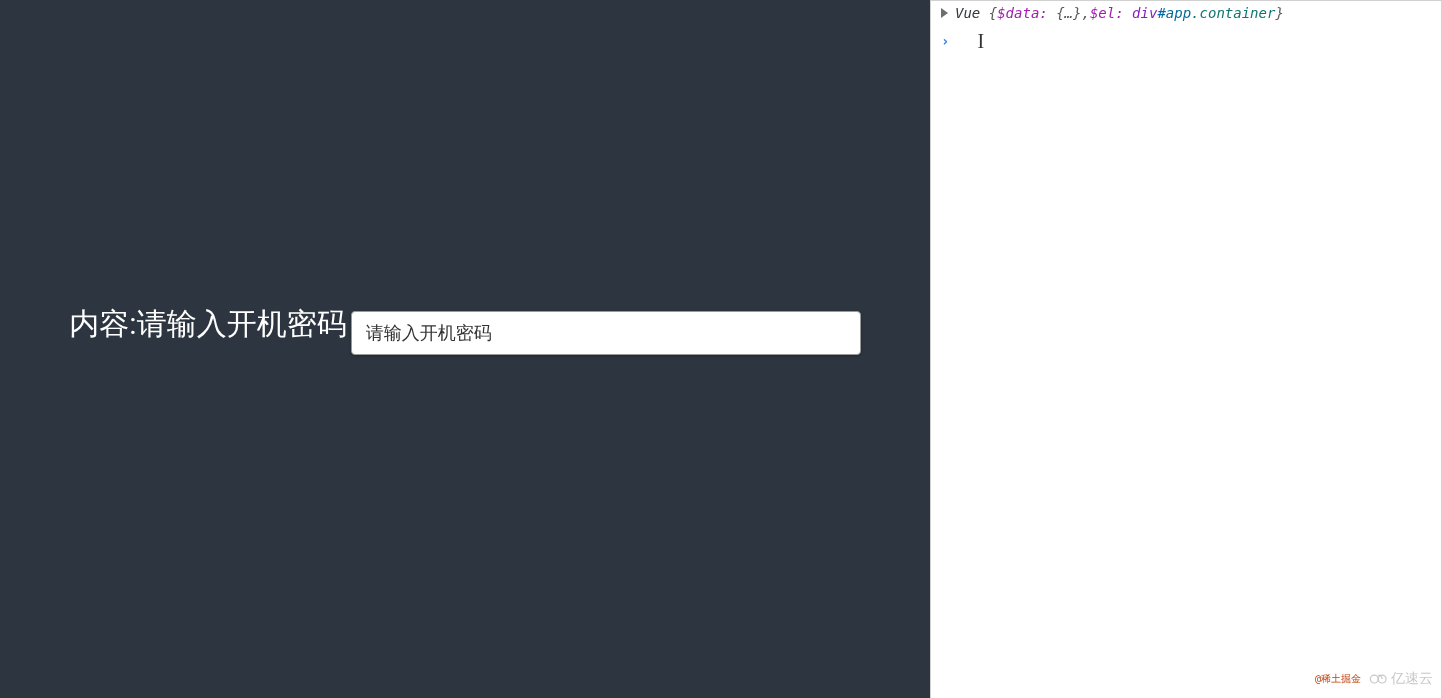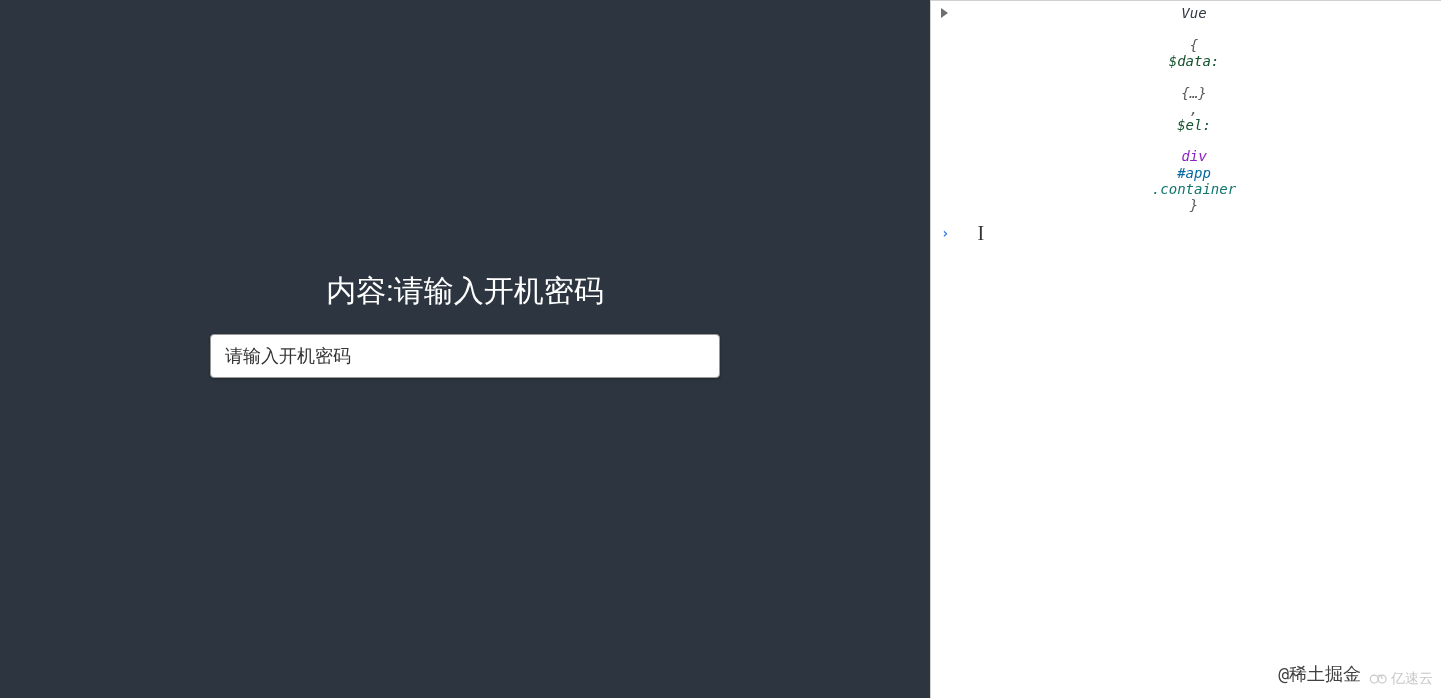--- a/index.html
+++ b/index.html
@@ -19,21 +19,21 @@
       height: 698px;
       background: #2d3640;
       display: flex;
       flex-direction: column;
       align-items: center;
       justify-content: center;
       position: relative;
     }
     .content-wrap {
       display: flex;
-      flex-direction: column;
+      flex-direction: row;
       align-items: center;
       gap: 4px;
       transform: translateY(-25px);
     }
     .text-line {
       color: #fff;
       font-size: 30px;
       font-weight: 400;
       white-space: nowrap;
     }
@@ -62,35 +62,34 @@
       font-family: Menlo, Consolas, monospace;
     }
     .console-row {
       display: flex;
       align-items: center;
       padding: 4px 8px 4px 24px;
       font-size: 14px;
       font-style: italic;
       color: #5a5a5a;
       position: relative;
-      flex-direction: column;
     }
     .expand-arrow {
       position: absolute;
       left: 10px;
       top: 7px;
       width: 0;
       height: 0;
       border-top: 5px solid transparent;
       border-bottom: 5px solid transparent;
       border-left: 7px solid #6e6e6e;
     }
     .console-row .cls { color: #303942; }
-    .console-row .prop { color: #14532d; }
-    .console-row .el-type { color: #8a1fbf; font-family: Liberation Mono, monospace; }
+    .console-row .prop { color: #a21caf; }
+    .console-row .el-type { color: #8a1fbf; }
     .console-row .el-id { color: #0369a1; }
     .console-row .el-class { color: #0f766e; }
     .prompt-row {
       display: flex;
       align-items: center;
       padding: 6px 8px 6px 10px;
       font-size: 14px;
       position: relative;
     }
     .prompt-chevron {
@@ -104,22 +103,22 @@
       font-family: serif;
       font-size: 20px;
       color: #333;
       font-style: normal;
       line-height: 1;
     }
     .watermark-1 {
       position: absolute;
       right: 80px;
       bottom: 12px;
-      color: #404040;
-      font-size: 18px;
+      color: #c2410c;
+      font-size: 10px;
       font-style: normal;
     }
     .watermark-2 {
       position: absolute;
       right: 8px;
       bottom: 10px;
       color: #c7c7c7;
       font-size: 14px;
       display: flex;
       align-items: center;

